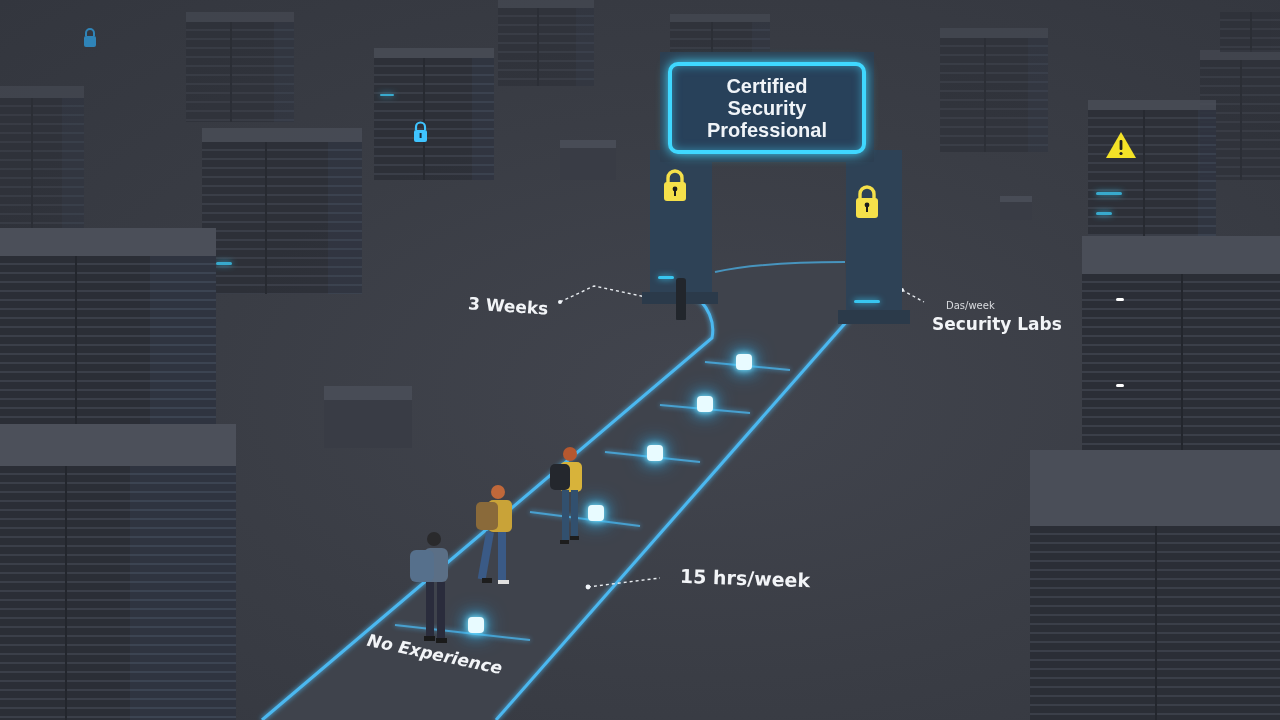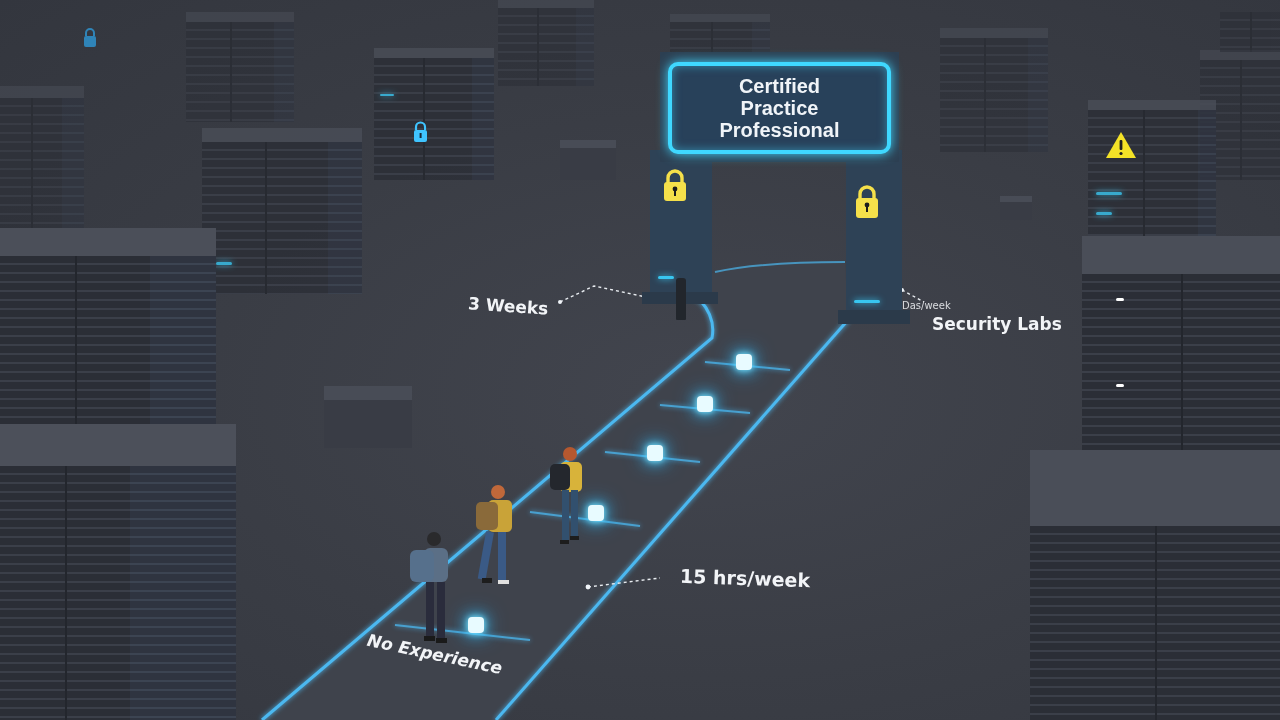--- a/index.html
+++ b/index.html
@@ -16,21 +16,21 @@
   .rack .side{position:absolute;right:0;bottom:0;background:
      repeating-linear-gradient(180deg,#2f3440 0px,#2f3440 7px,#3c4452 7px,#3c4452 9px);}
   .rack.far{opacity:.55;}
   .rack.mid{opacity:.8;}
   .led{position:absolute;height:3px;background:#38c6f0;box-shadow:0 0 6px #38c6f0;border-radius:2px;}
   .box{position:absolute;background:#393c45;}
   .box .bt{position:absolute;left:0;right:0;top:0;background:#484c56;}
   
   svg{position:absolute;left:0;top:0;}
   .label{position:absolute;color:#f2f4f7;font-weight:bold;white-space:nowrap;}
-  .sign{position:absolute;left:660px;top:52px;width:239px;height:110px;background:#2d3f52;}
+  .sign{position:absolute;left:660px;top:52px;width:214px;height:110px;background:#2d3f52;}
   .sign-inner{position:absolute;left:8px;top:10px;right:8px;bottom:8px;border:4px solid #3fd8ff;border-radius:10px;
      box-shadow:0 0 12px #3fd8ff, inset 0 0 10px rgba(63,216,255,.5);background:#28415a;
      display:flex;align-items:center;justify-content:center;text-align:center;}
   .sign-text{color:#f0f4f8;font-family:"Liberation Sans",sans-serif;font-weight:bold;font-size:20px;line-height:22px;}
   .pillar{position:absolute;background:#2e4256;}
   .node{position:absolute;width:16px;height:16px;border-radius:4px;background:#e8fbff;
      box-shadow:0 0 6px #7fe6ff,0 0 14px #3fd0ff,0 0 22px #2aa8ff;}
 </style>
 </head>
 <body>
@@ -193,21 +193,21 @@
     <div class="led" style="left:8px;top:150px;width:26px;"></div>
   </div>
   <div class="abs" style="left:642px;top:292px;width:76px;height:12px;background:#2b3a4a;"></div>
   <div class="abs" style="left:838px;top:310px;width:72px;height:14px;background:#2b3a4a;"></div>
   <div class="abs" style="left:676px;top:278px;width:10px;height:42px;background:#22262c;border-radius:3px 3px 1px 1px;"></div>
 
   <div class="sign">
     <div class="sign-inner">
       <div class="sign-text">
         <div>Certified</div>
-        <div>Practice</div>
+        <div>Security</div>
         <div>Professional</div>
       </div>
     </div>
   </div>
 
   <svg width="1280" height="720" style="pointer-events:none;">
     <g transform="translate(664,170)">
       <path d="M4 13 V8 a7 7 0 0 1 14 0 V13" fill="none" stroke="#f5e04a" stroke-width="3.4"></path>
       <rect x="0" y="12" width="22" height="19" rx="3" fill="#f5e04a"></rect>
       <circle cx="11" cy="19" r="2.4" fill="#1c1c1c"></circle>
@@ -249,17 +249,17 @@
       <rect x="0" y="20" width="24" height="32" rx="6" fill="#56708c"></rect>
       <rect x="16" y="52" width="8" height="56" fill="#2a2c3c"></rect>
       <rect x="27" y="52" width="8" height="58" fill="#2a2c3c"></rect>
       <rect x="14" y="106" width="11" height="5" fill="#1a1a1a"></rect>
       <rect x="26" y="108" width="11" height="5" fill="#1a1a1a"></rect>
     </g>
   </svg>
 
   <div class="label" style="left:468px;top:296px;font-size:17px;transform:rotate(4deg);">3 Weeks</div>
   <div class="label" style="left:680px;top:567px;font-size:19px;transform:rotate(2deg);">15 hrs/week</div>
-  <div class="label" style="left:902px;top:300px;font-size:10px;font-weight:normal;opacity:.85;">Das/week</div>
+  <div class="label" style="left:946px;top:300px;font-size:10px;font-weight:normal;opacity:.85;">Das/week</div>
   <div class="label" style="left:932px;top:314px;font-size:17px;">Security Labs</div>
   <div class="label" style="left:366px;top:644px;font-size:17px;font-style:italic;transform:rotate(12deg);">No Experience</div>
 
 </div>
 
 </body></html>

